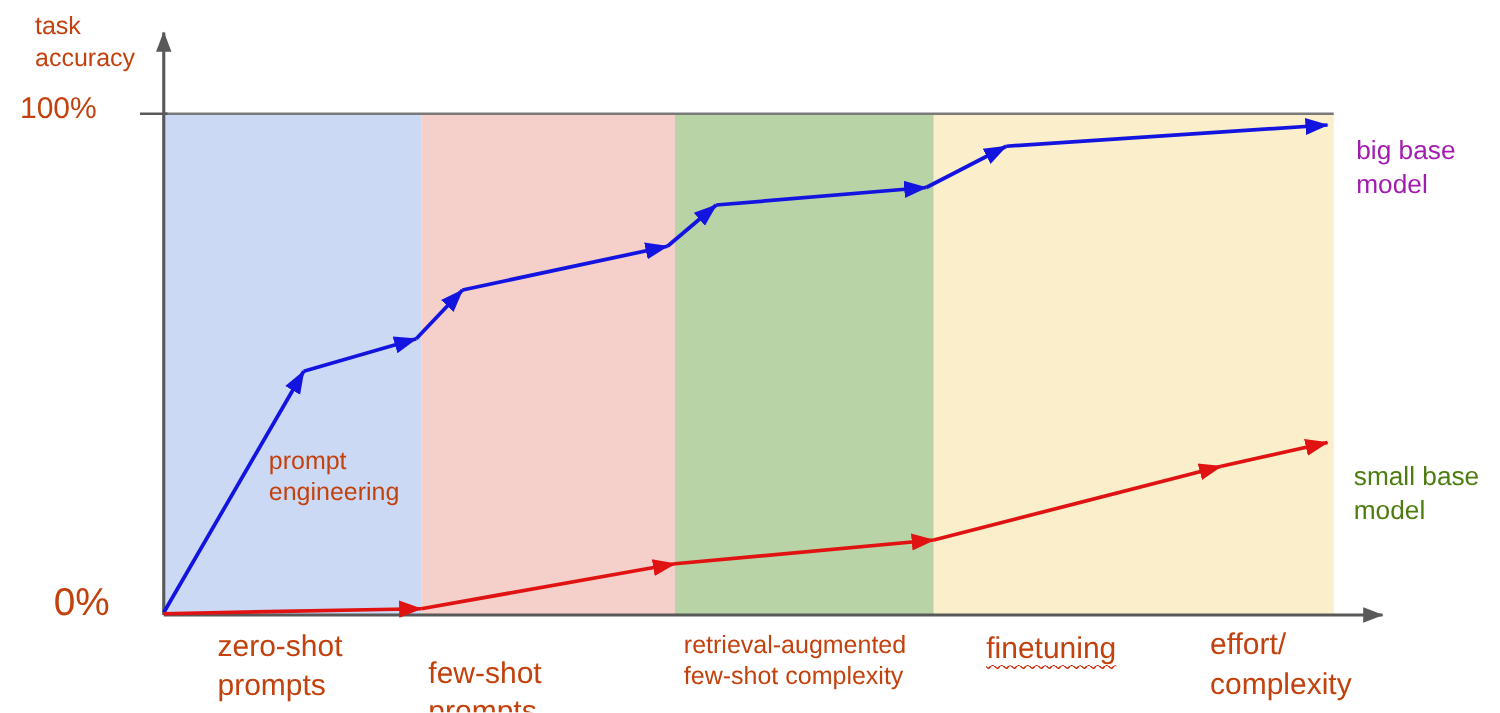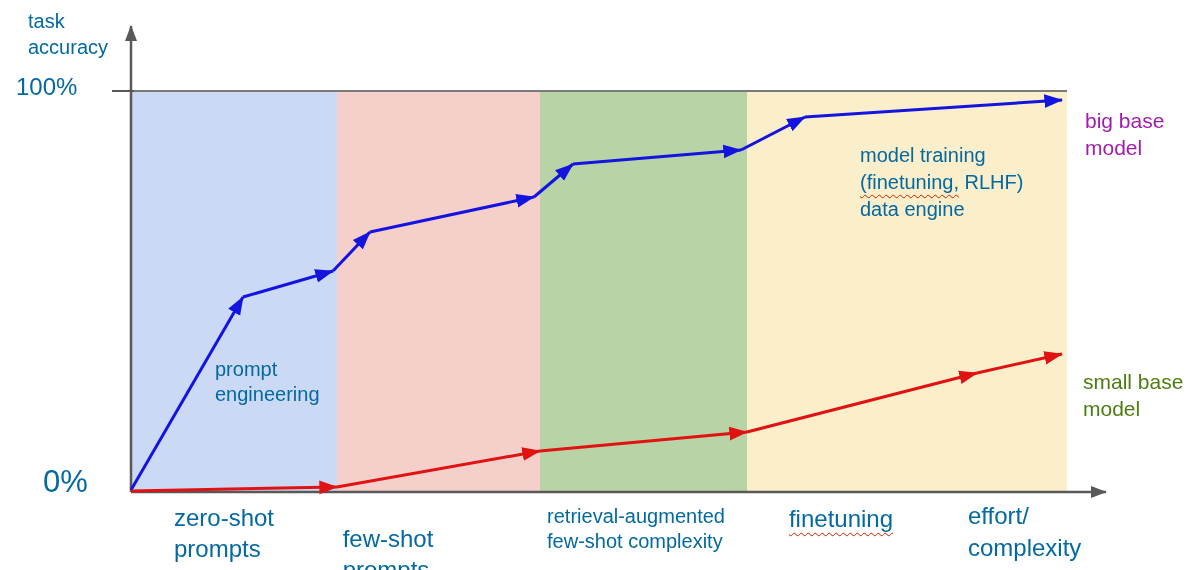--- a/index.html
+++ b/index.html
@@ -5,21 +5,21 @@
   html, body { margin: 0; padding: 0; background: #ffffff; }
   .canvas {
     position: relative;
     width: 1200px;
     height: 570px;
     background: #ffffff;
     font-family: "Liberation Sans", sans-serif;
     overflow: hidden;
   }
   #chart-svg { position: absolute; left: 0; top: 0; }
-  .lbl { position: absolute; color: #0369a1; }
+  .lbl { position: absolute; color: #c2410c; }
   .ml  { white-space: pre-line; }
   .cx  { transform: translateX(-50%); text-align: left; }
   .squiggle {
     text-decoration-line: underline;
     text-decoration-style: wavy;
     text-decoration-color: #cc2200;
     text-decoration-thickness: 1px;
     text-underline-offset: 5px;
     text-decoration-skip-ink: none;
   }
@@ -83,25 +83,20 @@
 few-shot complexity</div>
 
   <div class="lbl cx squiggle" style="left:841px; top:505px; font-size:24px;">finetuning</div>
 
   <div class="lbl ml" style="left:968px; top:500px; font-size:24px; line-height:32px;">effort/
 complexity</div>
 
   <div class="lbl ml" style="left:215px; top:357px; font-size:20px; line-height:25px;">prompt
 engineering</div>
 
-  <div class="lbl" style="left:860px; top:142px; font-size:20px; line-height:27px;">
-    <div>model training</div>
-    <div><span class="squiggle">(finetuning,</span><span> RLHF)</span></div>
-    <div>data engine</div>
-  </div>
 
   <div class="lbl ml blue-text" style="left:1085px; top:107px; font-size:21px; line-height:27px;">big base
 model</div>
 
   <div class="lbl ml red-text" style="left:1083px; top:368px; font-size:21px; line-height:27px;">small base
 model</div>
 
 </div>
 
 </body></html>

